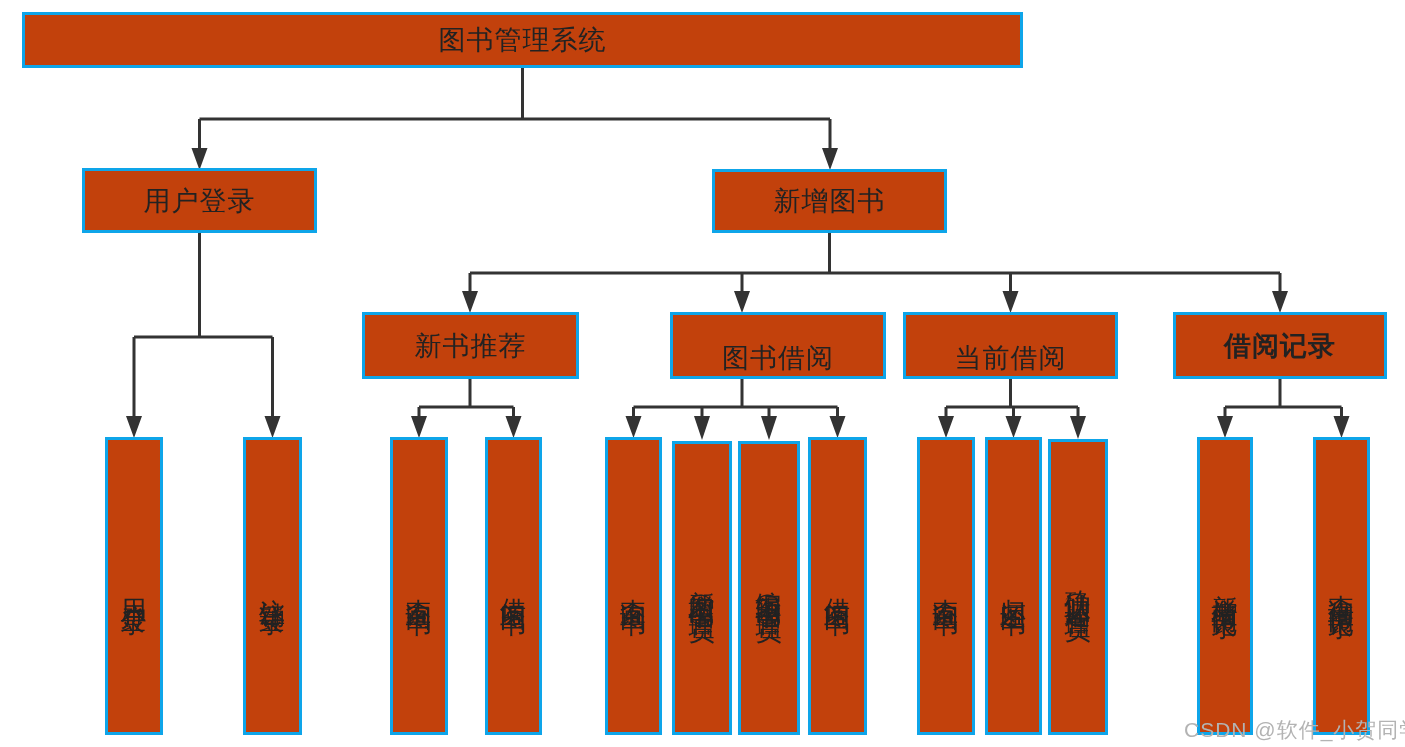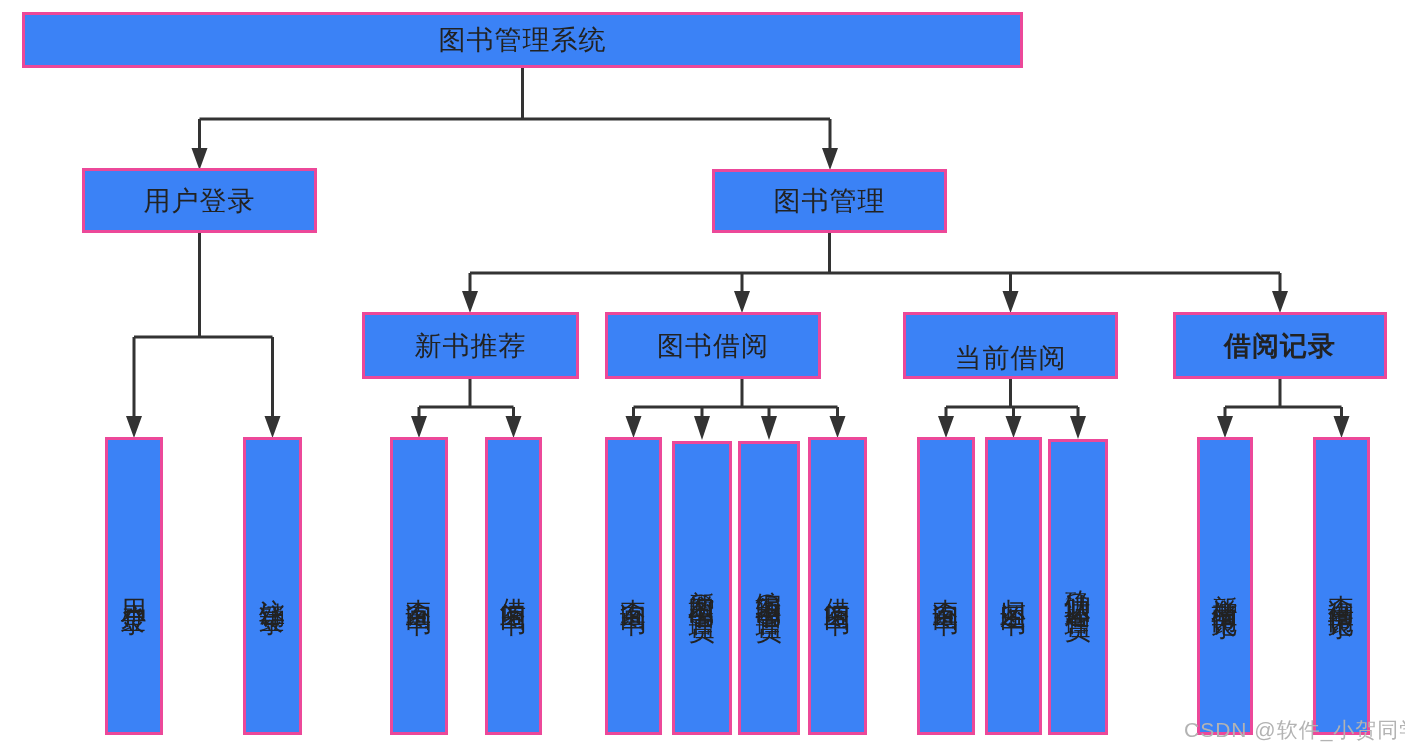--- a/index.html
+++ b/index.html
@@ -18,22 +18,22 @@
   .connectors {
     position: absolute;
     left: 0;
     top: 0;
     width: 1405px;
     height: 747px;
   }
   .box {
     position: absolute;
     box-sizing: border-box;
-    border: 3px solid #ec4899;
-    background: #3b82f6;
+    border: 3px solid #0ea5e9;
+    background: #c2410c;
     display: flex;
     align-items: center;
     justify-content: center;
     color: #222222;
   }
   .box.h .label {
     font-size: 27px;
     letter-spacing: 1px;
     white-space: nowrap;
   }
@@ -116,27 +116,27 @@
   </svg>
 
   <div class="box h" style="left:22px; top:12px; width:1001px; height:56px;">
     <span class="label">图书管理系统</span>
   </div>
 
   <div class="box h" style="left:82px; top:168px; width:235px; height:65px;">
     <span class="label">用户登录</span>
   </div>
   <div class="box h" style="left:712px; top:169px; width:235px; height:64px;">
-    <span class="label">图书管理</span>
+    <span class="label">新增图书</span>
   </div>
 
   <div class="box h" style="left:362px; top:312px; width:217px; height:67px;">
     <span class="label">新书推荐</span>
   </div>
-  <div class="box h" style="left:605px; top:312px; width:216px; height:67px;">
+  <div class="box h" style="left:670px; top:312px; width:216px; height:67px;align-items:flex-end;">
     <span class="label">图书借阅</span>
   </div>
   <div class="box h" style="left:903px; top:312px; width:215px; height:67px;align-items:flex-end;">
     <span class="label">当前借阅</span>
   </div>
   <div class="box h" style="left:1173px; top:312px; width:214px; height:67px;font-weight:bold;">
     <span class="label">借阅记录</span>
   </div>
 
   <div class="box v" style="left:105px; top:437px; width:58px; height:298px;">

